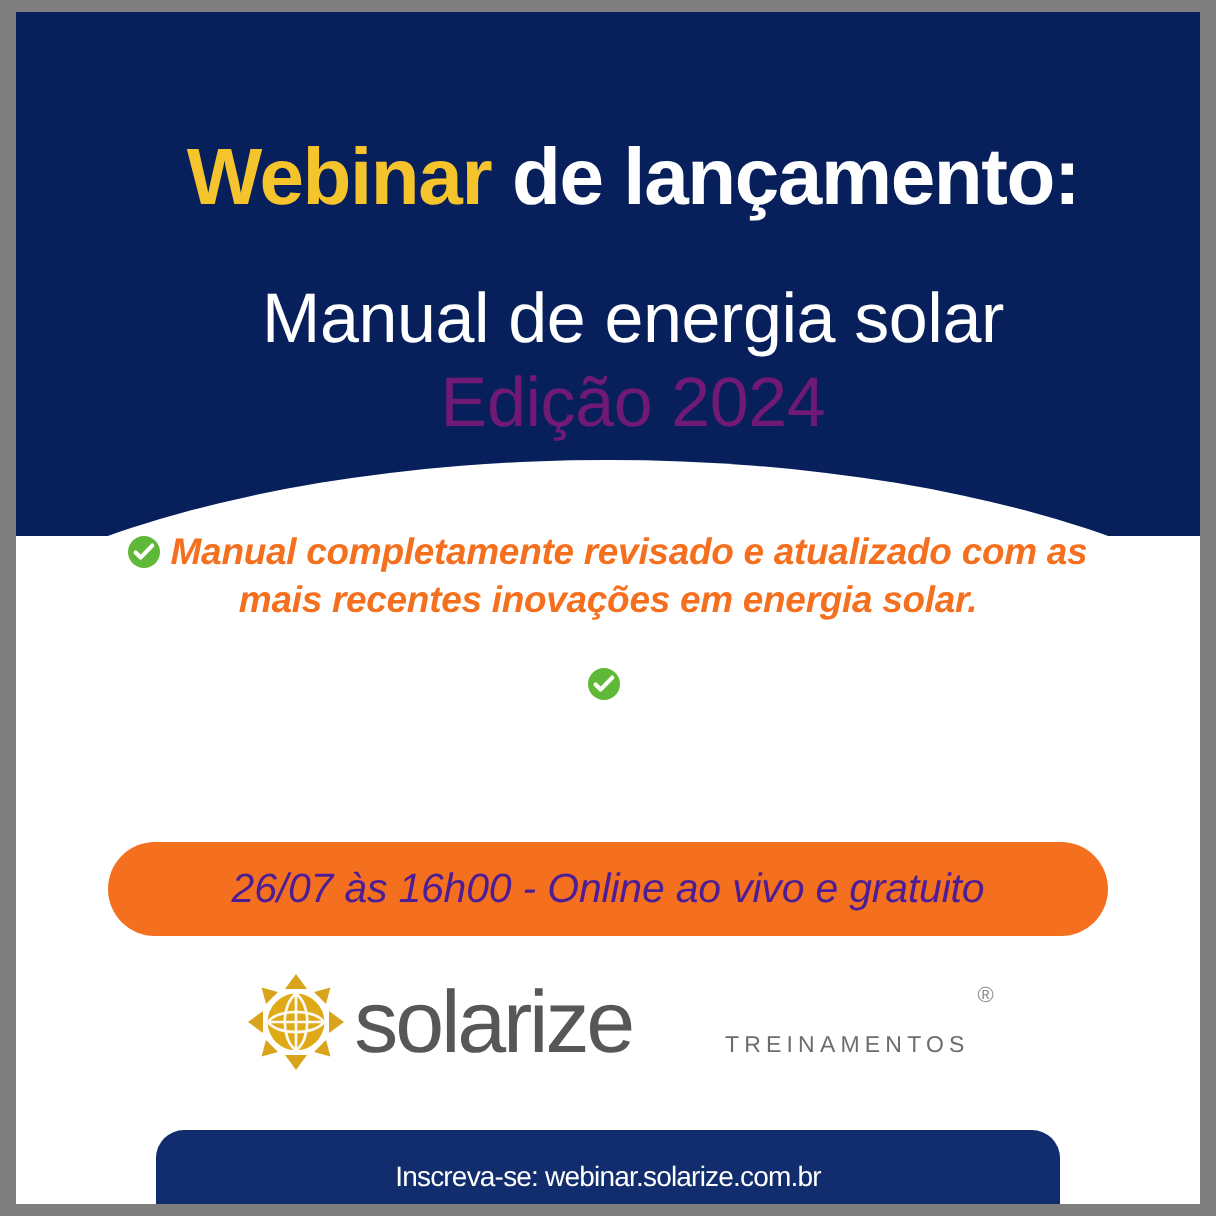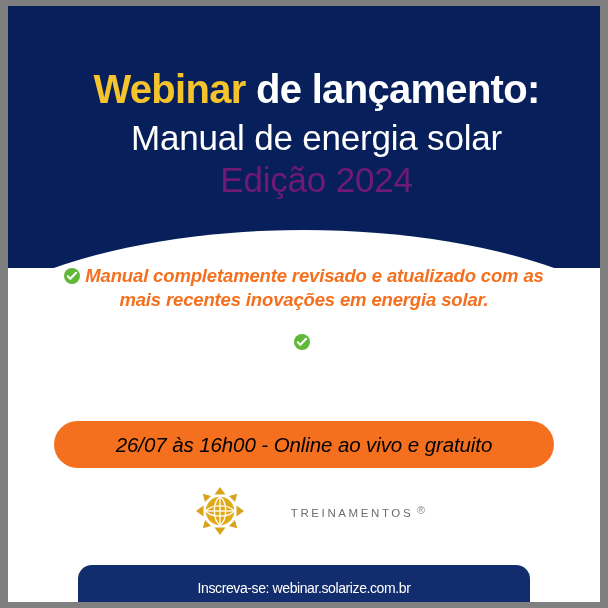--- a/index.html
+++ b/index.html
@@ -54,21 +54,21 @@
     font-size:40px;
     font-weight:bold;
     letter-spacing:-0.7px;
     line-height:1.06;
     white-space:nowrap;
   }
   .title-word-hl { color:#f5c32c; }
   .title-word-rest { color:#ffffff; }
 
   .title-line2 {
-    margin-top:7px;
+    margin-top:29px;
     font-size:35px;
     font-weight:normal;
     color:#ffffff;
     line-height:1.18;
     letter-spacing:-0.2px;
     white-space:nowrap;
   }
   .title-line3 {
     font-size:35px;
     font-weight:normal;
@@ -110,21 +110,21 @@
   }
   .chk svg { position:absolute; left:2px; top:2px; }
 
   
   .cta {
     position:absolute;
     left:46px; top:415px;
     width:500px; height:47px;
     background:#f4701e;
     border-radius:24px;
-    color:#000000;
+    color:#4c1d95;
     font-size:20.5px;
     font-style:italic;
     font-weight:normal;
     letter-spacing:-0.1px;
     display:flex;
     align-items:center;
     justify-content:center;
     white-space:nowrap;
     z-index:4;
   }
@@ -244,20 +244,21 @@
           <line x1="25" y1="10.8" x2="25" y2="39.2"></line>
           <line x1="10.8" y1="25" x2="39.2" y2="25"></line>
           <path d="M25 10.9 C17.5 16 17.5 34 25 39.1"></path>
           <path d="M25 10.9 C32.5 16 32.5 34 25 39.1"></path>
           <path d="M10.9 25 C16 18.2 34 18.2 39.1 25"></path>
           <path d="M10.9 25 C16 31.8 34 31.8 39.1 25"></path>
         </g>
       </svg>
     </span>
     <span class="logo-words">
+      <span class="logo-name">solarize</span>
       <span class="logo-reg">®</span>
       <span class="logo-sub">TREINAMENTOS</span>
     </span>
   </div>
 
   <div class="footer">
     <span class="footer-text">Inscreva-se:  webinar.solarize.com.br</span>
   </div>
 
 </div>

